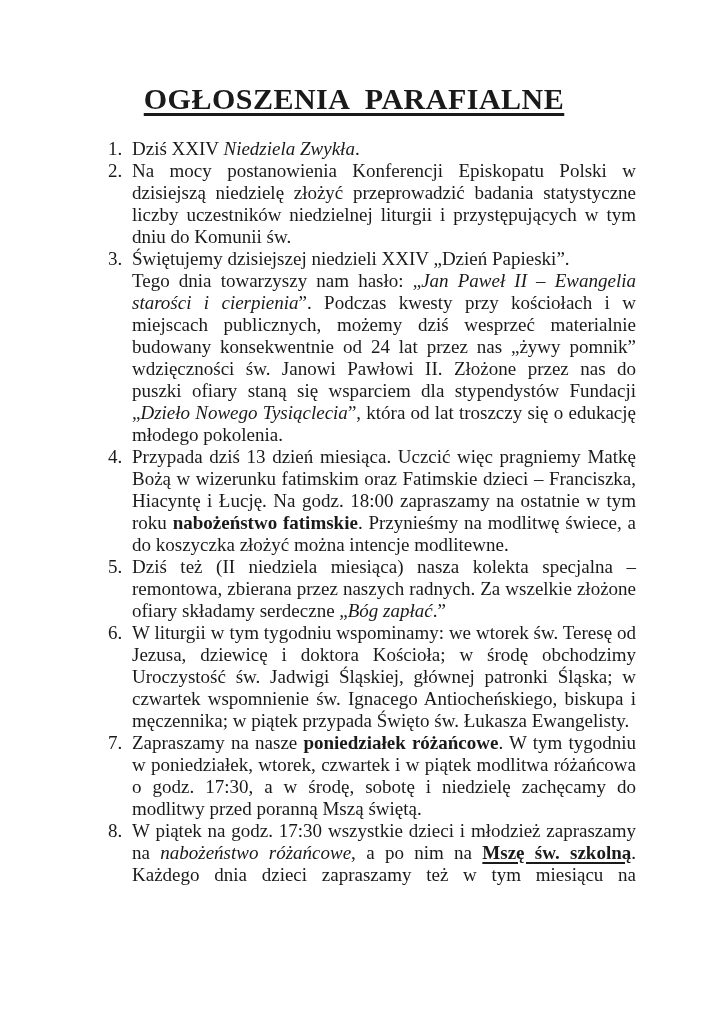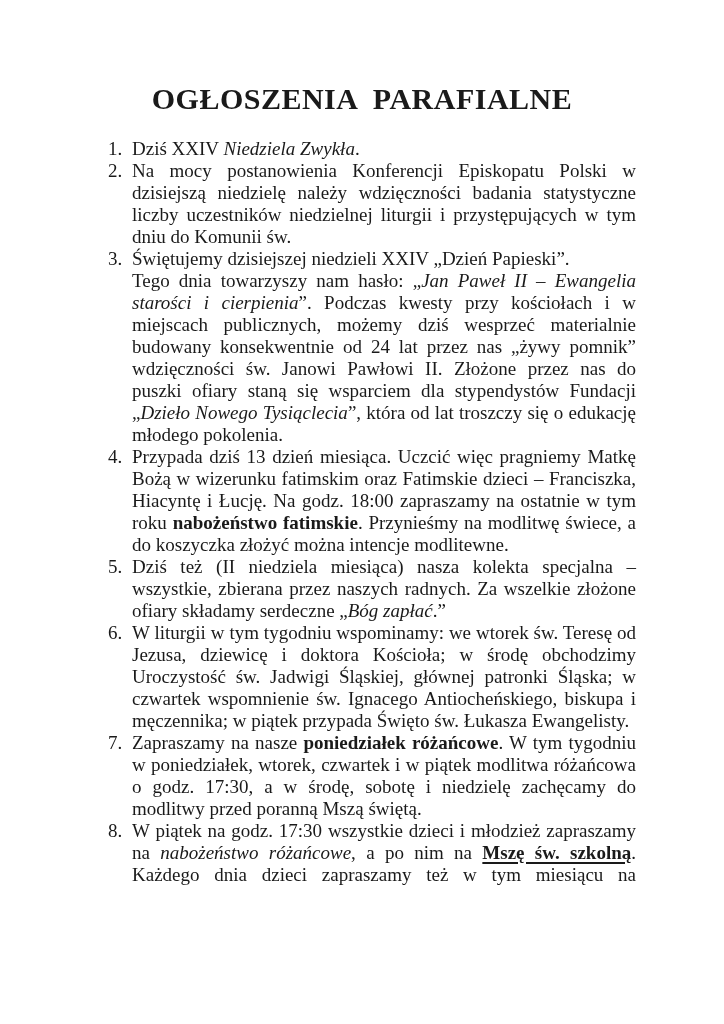--- a/index.html
+++ b/index.html
@@ -8,28 +8,29 @@
     width: 724px;
     height: 1024px;
     margin: 0 auto;
     background: #ffffff;
     font-family: "Liberation Serif", serif;
     color: #1a1a1a;
     overflow: hidden;
   }
   .title {
     position: absolute;
-    left: 88px;
+    left: 80px;
     top: 82px;
     width: 548px;
     margin: 0;
     text-align: center;
     font-size: 30px;
     font-weight: bold;
     letter-spacing: 0.5px;
+    text-decoration: underline;
     text-decoration-thickness: 2.5px;
     text-underline-offset: 4px;
     white-space: pre;
   }
   .list {
     position: absolute;
     left: 88px;
     top: 138px;
     width: 548px;
   }
@@ -69,34 +70,34 @@
 
 <div class="page">
   <h1 class="title">OGŁOSZENIA  PARAFIALNE</h1>
   <div class="list">
       <div class="item">
         <span class="num">1.</span>
         <p class="para"><span class="seg-normal">Dziś XXIV </span><span class="seg-italic">Niedziela Zwykła</span><span class="seg-normal">.</span></p>
       </div>
       <div class="item">
         <span class="num">2.</span>
-        <p class="para"><span class="seg-normal">Na mocy postanowienia Konferencji Episkopatu Polski w dzisiejszą niedzielę należy wdzięczności badania statystyczne liczby uczestników niedzielnej liturgii i przystępujących w tym dniu do Komunii św.</span></p>
+        <p class="para"><span class="seg-normal">Na mocy postanowienia Konferencji Episkopatu Polski w dzisiejszą niedzielę złożyć przeprowadzić badania statystyczne liczby uczestników niedzielnej liturgii i przystępujących w tym dniu do Komunii św.</span></p>
       </div>
       <div class="item">
         <span class="num">3.</span>
         <p class="para"><span class="seg-normal">Świętujemy dzisiejszej niedzieli XXIV „Dzień Papieski”.</span></p>
         <p class="para"><span class="seg-normal">Tego dnia towarzyszy nam hasło: „</span><span class="seg-italic">Jan Paweł II – Ewangelia starości i cierpienia</span><span class="seg-normal">”. Podczas kwesty przy kościołach i w miejscach publicznych, możemy dziś wesprzeć materialnie budowany konsekwentnie od 24 lat przez nas „żywy pomnik” wdzięczności św. Janowi Pawłowi II. Złożone przez nas do puszki ofiary staną się wsparciem dla stypendystów Fundacji „</span><span class="seg-italic">Dzieło Nowego Tysiąclecia</span><span class="seg-normal">”, która od lat troszczy się o edukację młodego pokolenia.</span></p>
       </div>
       <div class="item">
         <span class="num">4.</span>
         <p class="para"><span class="seg-normal">Przypada dziś 13 dzień miesiąca. Uczcić więc pragniemy Matkę Bożą w wizerunku fatimskim oraz Fatimskie dzieci – Franciszka, Hiacyntę i Łucję. Na godz. 18:00 zapraszamy na ostatnie w tym roku </span><span class="seg-bold-italic">nabożeństwo fatimskie</span><span class="seg-normal">. Przynieśmy na modlitwę świece, a do koszyczka złożyć można intencje modlitewne.</span></p>
       </div>
       <div class="item">
         <span class="num">5.</span>
-        <p class="para"><span class="seg-normal">Dziś też (II niedziela miesiąca) nasza kolekta specjalna – wszystkie, zbierana przez naszych radnych. Za wszelkie złożone ofiary składamy serdeczne „</span><span class="seg-italic">Bóg zapłać</span><span class="seg-normal">.”</span></p>
+        <p class="para"><span class="seg-normal">Dziś też (II niedziela miesiąca) nasza kolekta specjalna – remontowa, zbierana przez naszych radnych. Za wszelkie złożone ofiary składamy serdeczne „</span><span class="seg-italic">Bóg zapłać</span><span class="seg-normal">.”</span></p>
       </div>
       <div class="item">
         <span class="num">6.</span>
         <p class="para"><span class="seg-normal">W liturgii w tym tygodniu wspominamy: we wtorek św. Teresę od Jezusa, dziewicę i doktora Kościoła; w środę obchodzimy Uroczystość św. Jadwigi Śląskiej, głównej patronki Śląska; w czwartek wspomnienie św. Ignacego Antiocheńskiego, biskupa i męczennika; w piątek przypada Święto św. Łukasza Ewangelisty.</span></p>
       </div>
       <div class="item">
         <span class="num">7.</span>
         <p class="para"><span class="seg-normal">Zapraszamy na nasze </span><span class="seg-bold-italic">poniedziałek różańcowe</span><span class="seg-normal">. W tym tygodniu w poniedziałek, wtorek, czwartek i w piątek modlitwa różańcowa o godz. 17:30, a w środę, sobotę i niedzielę zachęcamy do modlitwy przed poranną Mszą świętą.</span></p>
       </div>
       <div class="item">

